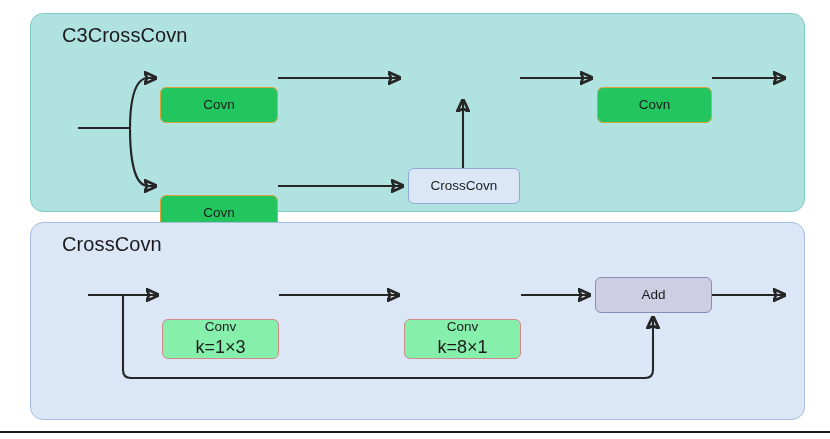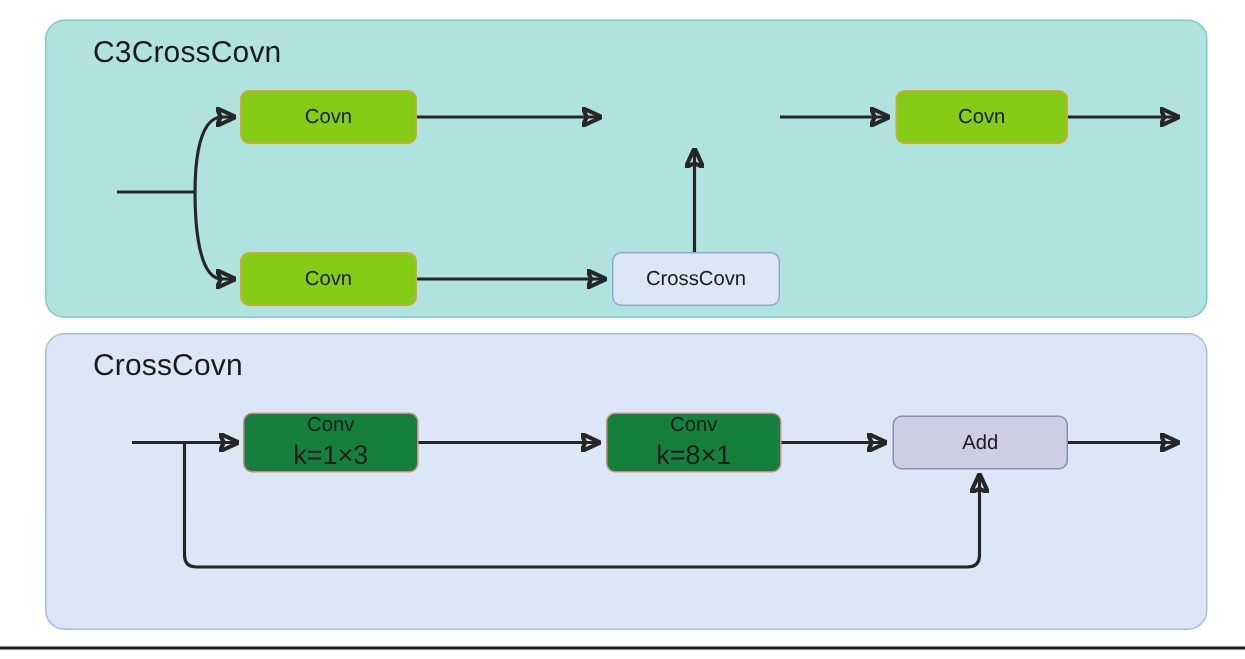--- a/index.html
+++ b/index.html
@@ -55,34 +55,36 @@
     align-items: center;
     justify-content: center;
     border-radius: 6px;
     font-size: 13.5px;
     line-height: 1.32;
     color: #1c1c1c;
     text-align: center;
     white-space: nowrap;
   }
   .node-covn {
-    background: #84cc16;
+    background: #22c55e;
     border: 1.6px solid #d9a43a;
+    margin-top: 27px;
   }
   .node-concat {
     background: #f6f6f6;
     border: 1.6px solid #7c7c7c;
   }
   .node-crosscovn {
     background: #dbe6f7;
     border: 1.6px solid #8ea9d4;
   }
   .node-conv {
-    background: #15803d;
+    background: #86efac;
     border: 1.6px solid #d08b86;
+    margin-top: 44px;
   }
   .node-add {
     background: #cdcde3;
     border: 1.6px solid #8b8bb8;
   }
   .node .sub { font-size: 18px; }
 
   svg.wires {
     position: absolute;
     left: 0;

